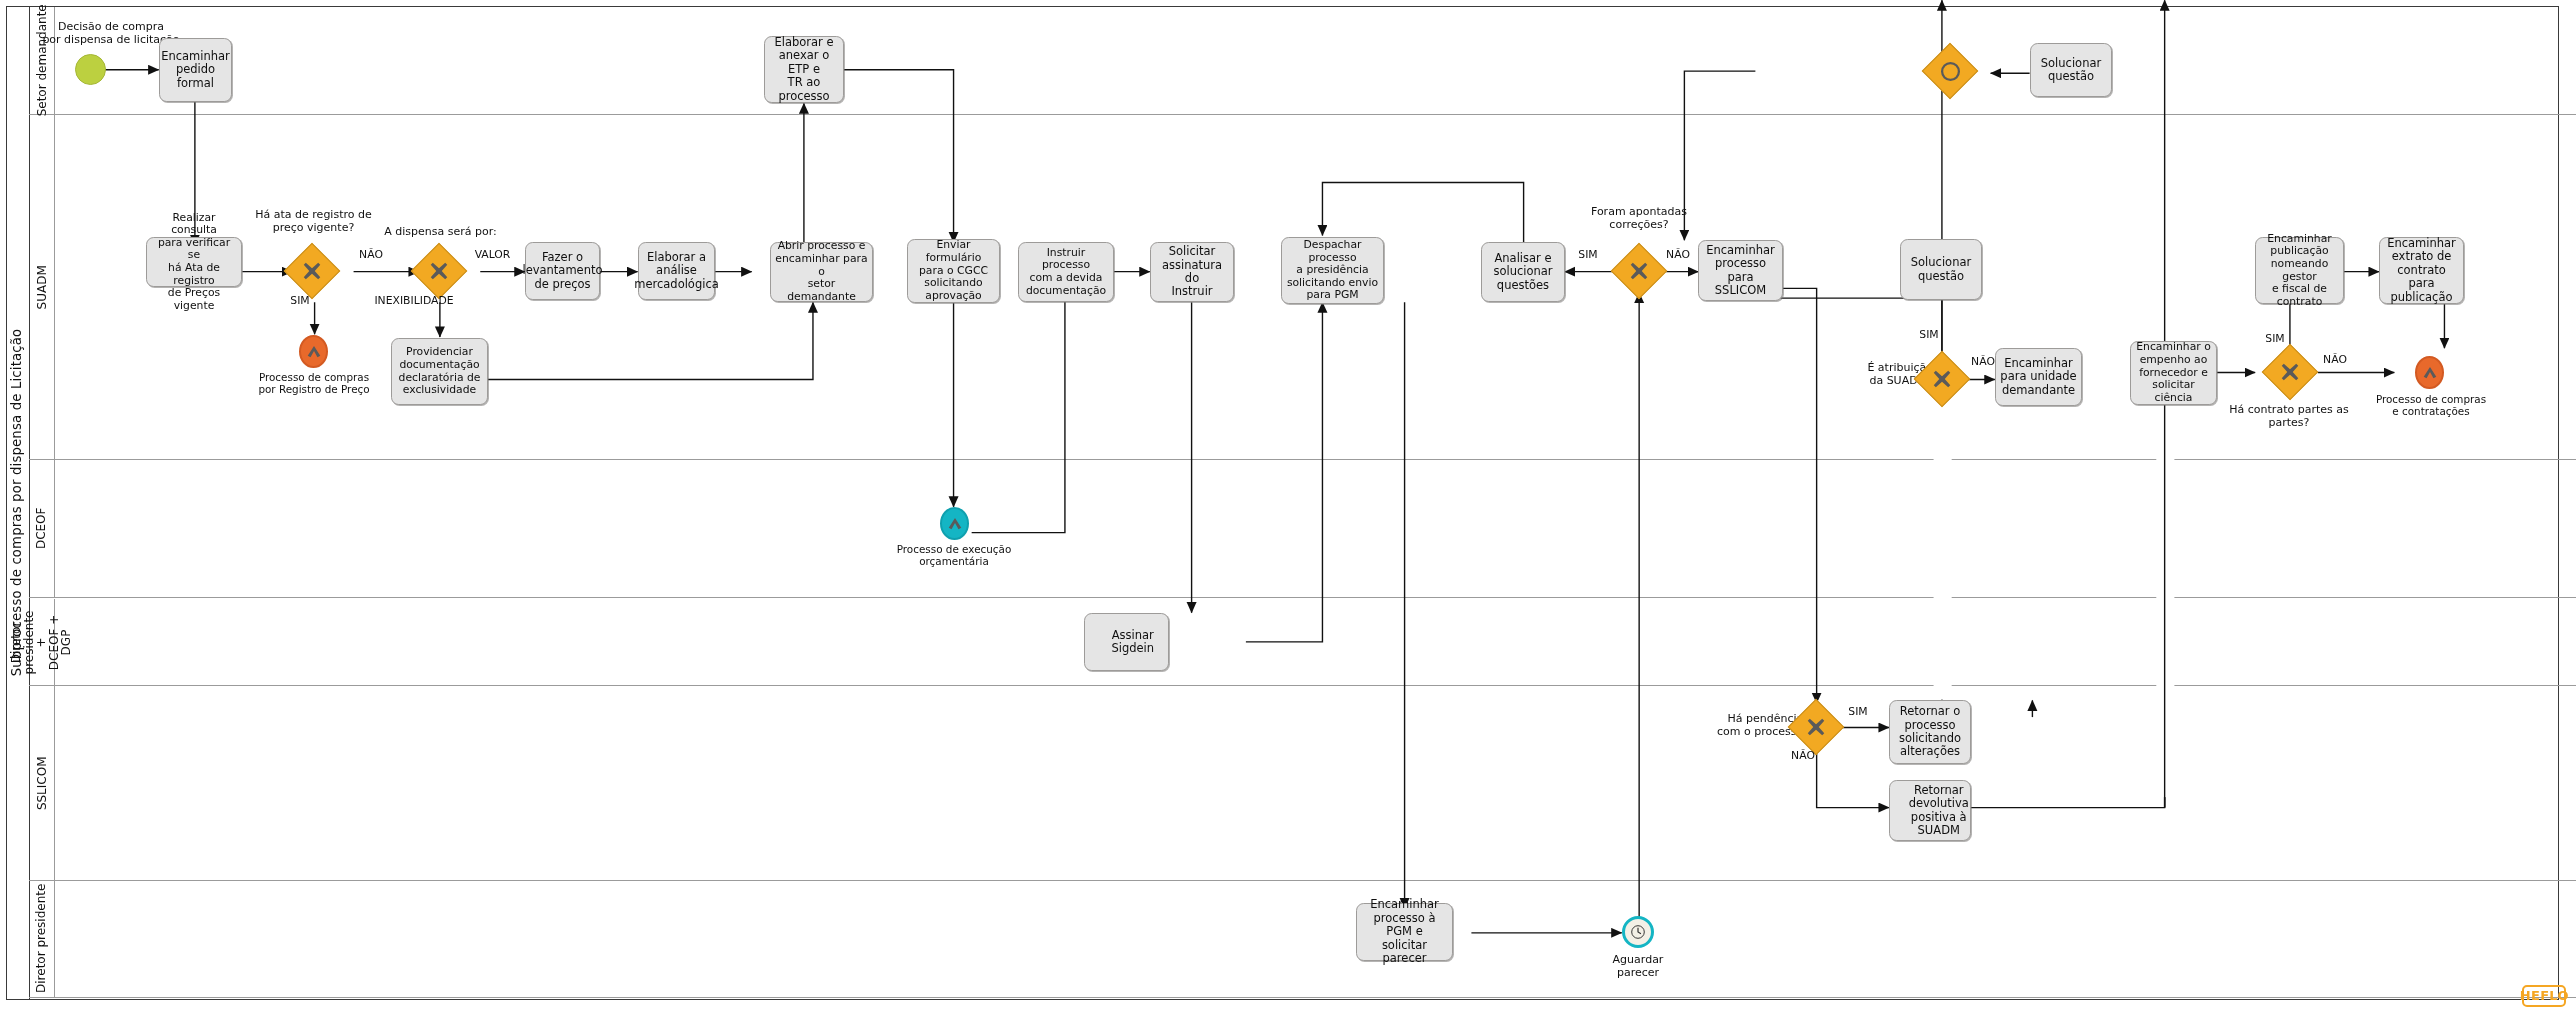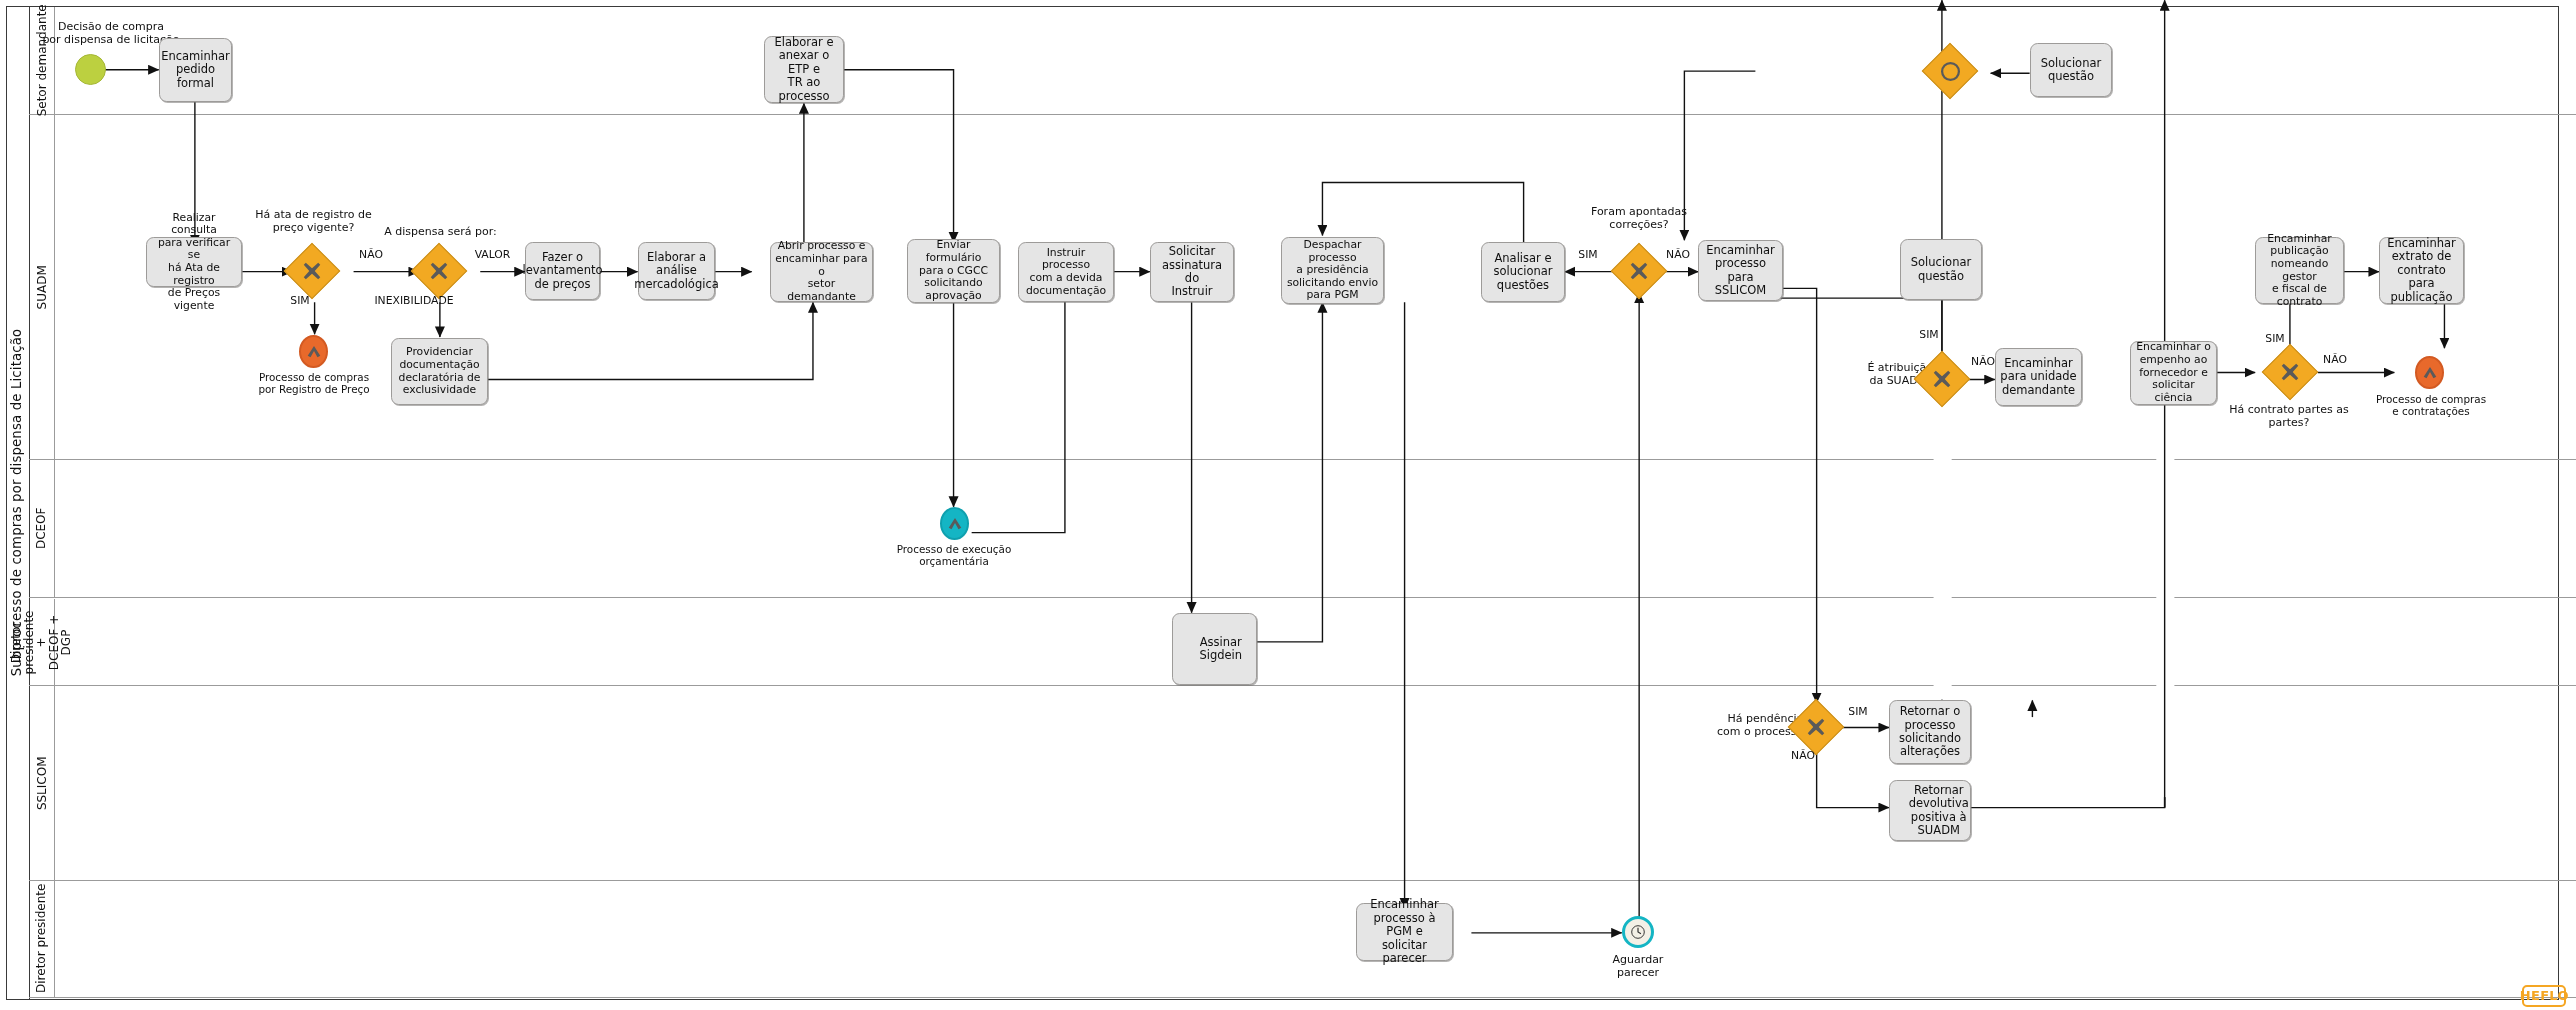--- a/index.html
+++ b/index.html
@@ -370,21 +370,21 @@
 e contratações</div>
 
   <div class="ev ev-link2" style="left:940px;top:507px;width:29px;height:33px;">
     <svg width="14" height="15.3" viewBox="0 0 20 22">
         <path d="M10,3 L19,17 L15,19 L10,10 L5,19 L1,17 Z" fill="#5a5a5a"></path>
       </svg>
   </div>
   <div class="lbl" style="left: 887px; top: 544px; width: 134px; font-size: 10.4px; white-space: pre-line;">Processo de execução
 orçamentária</div>
 
-  <div class="task" style="left:1172px;top:613px;width:85px;height:72px;white-space:pre-line;padding-left:16px;">Assinar Sigdein</div>
+  <div class="task" style="left:1084px;top:613px;width:85px;height:58px;white-space:pre-line;padding-left:16px;">Assinar Sigdein</div>
 
   <div class="lbl" style="left: 1698px; top: 713px; width: 111px; text-align: right; white-space: pre-line;">Há pendências
 com o processo?</div>
   <div class="gw-wrap" style="left:1796px;top:707px;">
     <div class="gw"></div>
     <div class="gw-x">
       <svg width="22" height="22" viewBox="0 0 32 32">
         <path d="M7,4 L16,12 L25,4 L28,7 L20,16 L28,25 L25,28 L16,20 L7,28 L4,25 L12,16 L4,7 Z" fill="#5a5a5a"></path>
       </svg>
     </div>

